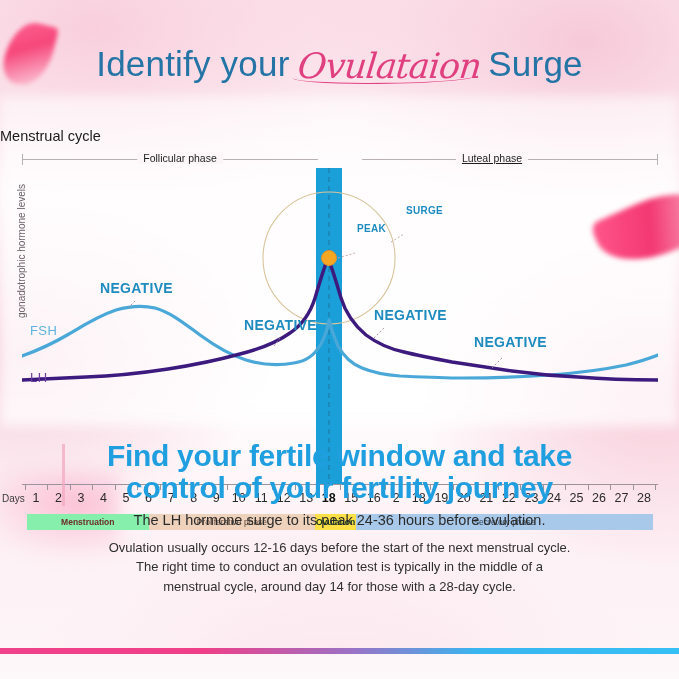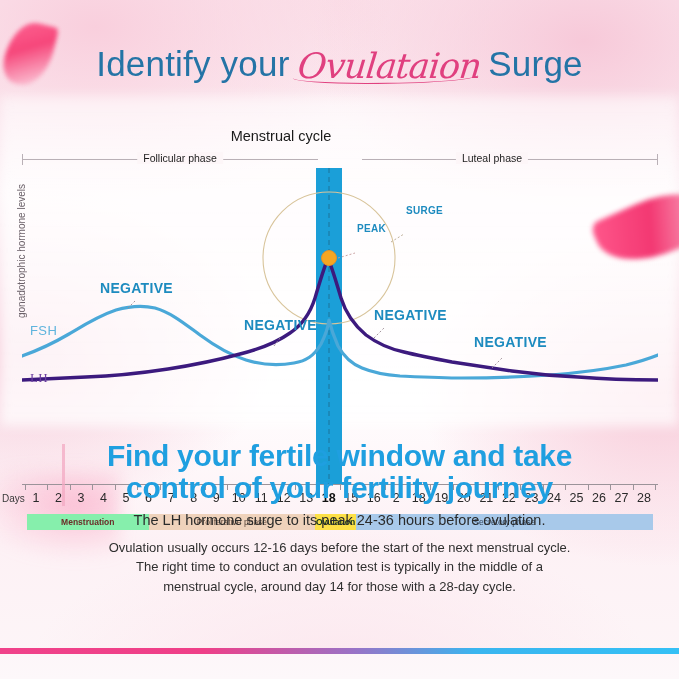--- a/index.html
+++ b/index.html
@@ -71,21 +71,21 @@
     transform:skewX(-6deg);display:inline-block;
   }
   .hl-script .swash{
     position:absolute;left:4px;right:10px;bottom:2px;height:14px;
     border-bottom:1.6px solid #e0407f;border-radius:0 0 60% 40%;
   }
 
   
   .chart-wrap{position:absolute;left:0;top:128px;width:679px;height:285px;}
   .chart-title{
-    position:absolute;left:0;top:0;width:562px;text-align:center;
+    position:absolute;left:0;top:0;width:562px;
     font-size:14.5px;color:#1a1a1a;font-weight:400;
   }
   .phase-band{position:absolute;left:22px;top:25px;width:636px;height:14px;}
   .phase-line{
     position:absolute;top:6px;height:1px;background:#b9b0b6;
   }
   .phase-label{
     position:absolute;top:-1px;font-size:10.5px;color:#1d1d1d;
     background:transparent;padding:0 6px;transform:translateX(-50%);
     white-space:nowrap;
@@ -102,21 +102,21 @@
     font-size:10px;color:#6b6169;
     transform:rotate(-90deg);transform-origin:left top;
     white-space:nowrap;
   }
 
   .lab{position:absolute;font-size:14px;font-weight:700;letter-spacing:.3px;}
   .lab-neg{color:#1d8bbf;}
   .lab-peak{color:#1d8bbf;font-size:10px;font-weight:700;}
   .lab-surge{color:#1d8bbf;font-size:10px;font-weight:700;}
   .lab-fsh{color:#5fb4dd;font-size:13px;font-weight:400;letter-spacing:.4px;}
-  .lab-lh{color:#6c3fa0;font-size:13px;font-weight:400;letter-spacing:.4px;font-family:Liberation Serif, serif;}
+  .lab-lh{color:#6c3fa0;font-size:13px;font-weight:400;letter-spacing:.4px;}
 
   
   .axis{position:absolute;left:22px;top:356px;width:636px;height:22px;}
   .axis-line{position:absolute;left:0;top:0;width:636px;height:1px;background:#9b9399;}
   .tick{position:absolute;top:0;width:1px;height:6px;background:#9b9399;}
   .daynum{
     position:absolute;top:7px;font-size:12.5px;color:#2a2a2a;
     transform:translateX(-50%);
   }
   .daynum.hl{font-weight:700;color:#111;}
@@ -167,21 +167,21 @@
   <div class="chart-wrap">
 
     <div class="chart-title">Menstrual cycle</div>
 
     <div class="phase-band">
       <div class="phase-cap" style="left:0px;"></div>
       <div class="phase-line" style="left:0px;width:296px;"></div>
       <div class="phase-label" style="left:158px;background:#fdf6f8;">Follicular phase</div>
 
       <div class="phase-line" style="left:340px;width:296px;"></div>
-      <div class="phase-label" style="left:470px;background:#fdf6f8;">Luteal phase</div>
+      <div class="phase-label" style="left:470px;background:#fdf6f8;text-decoration:underline;">Luteal phase</div>
       <div class="phase-cap" style="left:635px;"></div>
     </div>
 
     <div class="plot">
       <svg width="636" height="316" viewBox="0 0 636 316">
 
         <rect x="294" y="0" width="26" height="316" fill="#1b9fd8"></rect>
         <line x1="307" y1="0" x2="307" y2="316" stroke="#1d4f66" stroke-width="1" stroke-dasharray="5,4" opacity="0.55"></line>
 
         <circle cx="307" cy="90" r="66" fill="none" stroke="#d8c49a" stroke-width="1.1"></circle>

